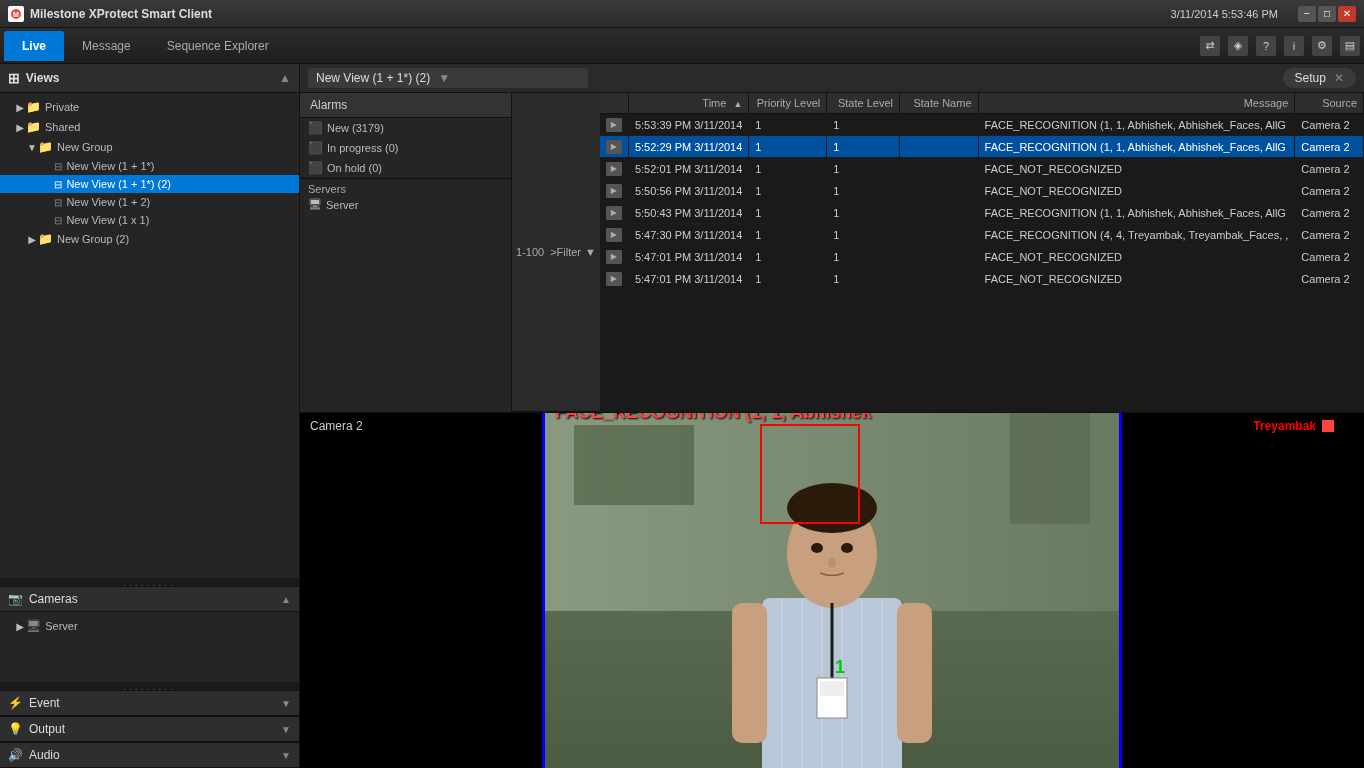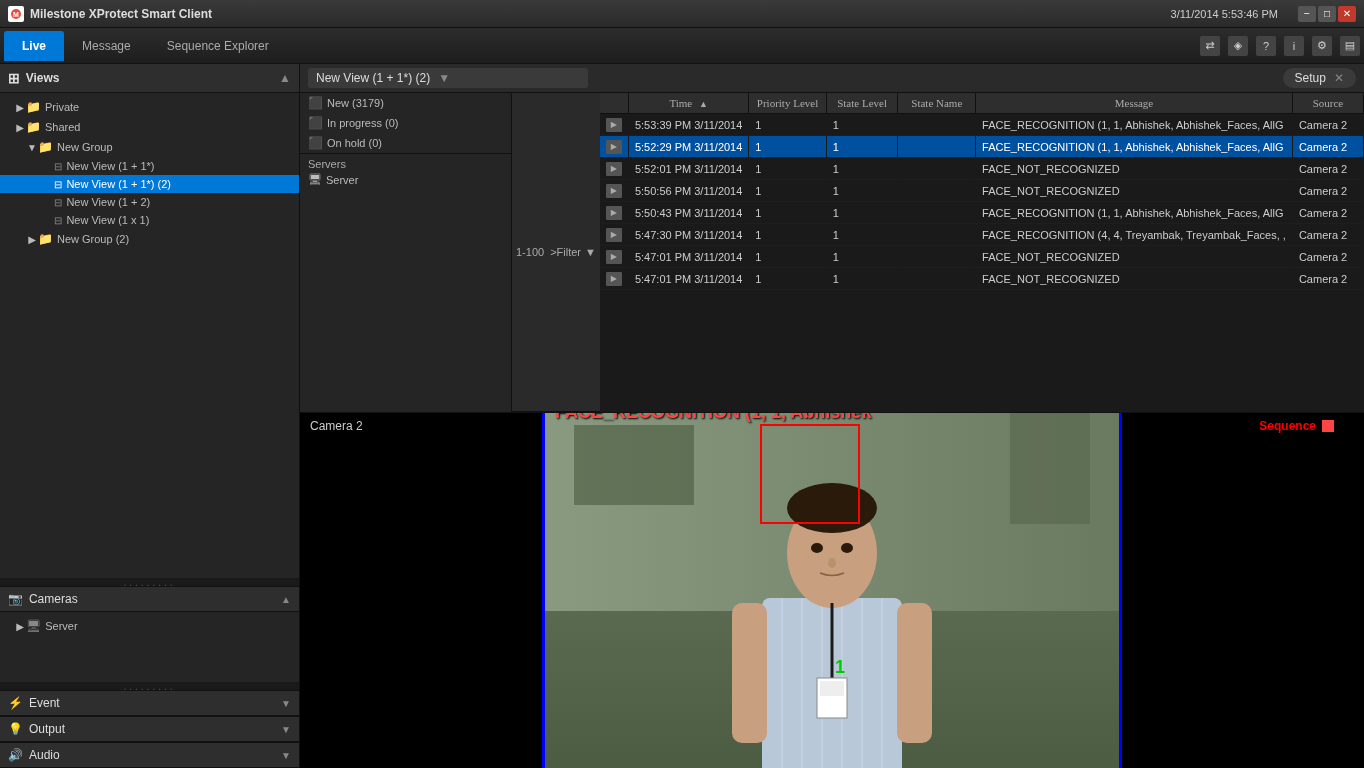--- a/index.html
+++ b/index.html
@@ -158,29 +158,28 @@
       padding: 0 4px;
       justify-content: space-between;
     }
     #alarms-pagination { display: flex; align-items: center; gap: 6px; font-size: 11px; color: #aaa; padding: 3px 0; }
     #filter-btn { display: flex; align-items: center; gap: 4px; font-size: 11px; color: #aaa; cursor: pointer; }
 
     table { width: 100%; border-collapse: collapse; }
     thead tr { background: #2e2e2e; }
     thead th {
       padding: 4px 6px;
-      text-align: center;
+      text-align: right;
       font-size: 11px;
       color: #aaa;
       font-weight: normal;
       border-right: 1px solid #111;
       border-bottom: 1px solid #111;
       white-space: nowrap;
       cursor: pointer;
-      font-family: Liberation Serif, serif;
     }
     .th-sort { display: inline-block; margin-left: 4px; font-size: 9px; }
     tbody tr { border-bottom: 1px solid #1e1e1e; cursor: pointer; }
     tbody tr.selected { background: #0050a0; color: #fff; }
     tbody td { padding: 3px 6px; font-size: 11px; color: #ccc; white-space: nowrap; border-right: 1px solid #1a1a1a; }
     tbody tr.selected td { color: #fff; }
 
     
     #camera-view {
       flex: 1;
@@ -505,20 +504,21 @@
       <div id="setup-btn">
         <span>Setup</span>
         <span style="color:#888; margin-left:4px;">✕</span>
       </div>
     </div>
 
     <div id="alarms-panel">
       <div id="alarms-bottom">
 
         <div id="alarms-filters-pane">
+          <div id="alarms-label">Alarms</div>
 
           <div class="filter-item">
             <span class="filter-icon">⬛</span>
             <span>New (3179)</span>
           </div>
           <div class="filter-item">
             <span class="filter-icon">⬛</span>
             <span>In progress (0)</span>
           </div>
           <div class="filter-item">
@@ -650,21 +650,21 @@
                 </tbody>
             </table>
           </div>
         </div>
       </div>
     </div>
 
     <div id="camera-view">
       <span id="camera-label">Camera 2</span>
       <div id="recording-badge">
-        <span>Sequence</span>
+        <span>Treyambak</span>
         <div class="rec-dot"></div>
       </div>
       <div id="camera-content">
 
         <div id="person-frame">
 
           <div class="bg-wall"></div>
           <div class="bg-floor"></div>
 
           <div style="position:absolute; top:5%; right:5%; width:80px; height:120px; background:#5a6a50; opacity:0.7;"></div>

